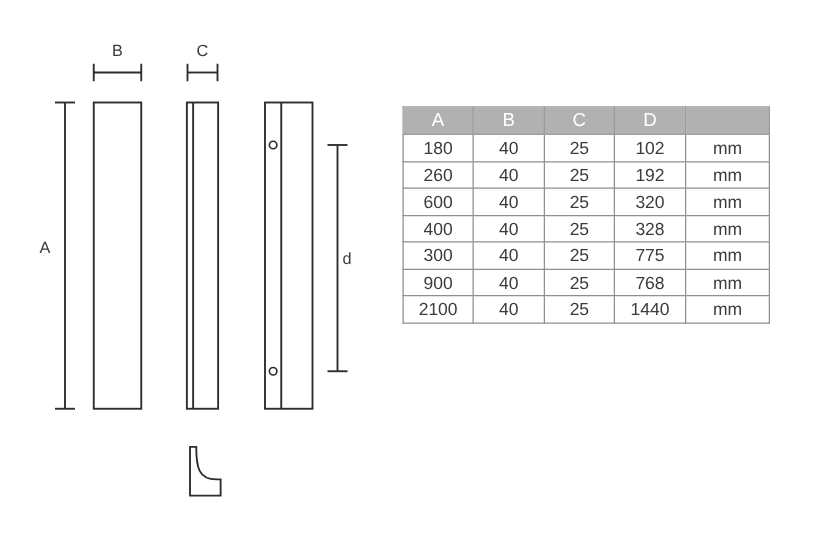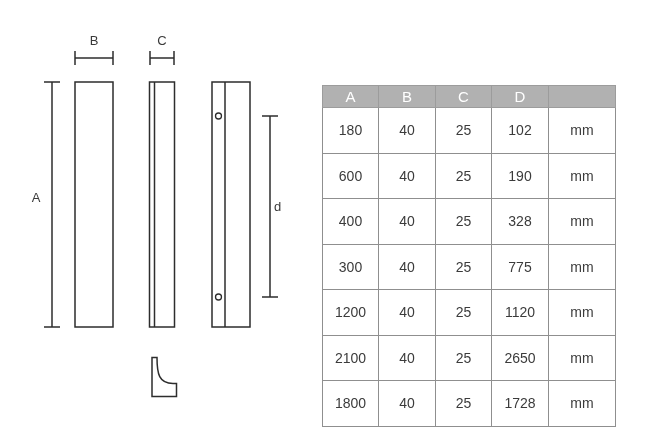--- a/index.html
+++ b/index.html
@@ -27,21 +27,21 @@
     font-size:15px;
     height:21px;
     border:1px solid #9c9c9c;
     text-align:center;
     padding:0;
   }
   .dim-table td{
     border:1px solid #8f8f8f;
     height:20.5px;
     text-align:center;
-    padding:12px;
+    padding:0;
     background:#ffffff;
   }
   svg text{
     font-family:"Liberation Sans", sans-serif;
     font-size:13px;
     fill:#3a3a3a;
   }
 </style>
 </head>
 <body>
@@ -121,57 +121,57 @@
     </thead>
     <tbody>
       <tr>
         <td>180</td>
         <td>40</td>
         <td>25</td>
         <td>102</td>
         <td>mm</td>
       </tr>
       <tr>
+        <td>260</td>
+        <td>40</td>
+        <td>25</td>
+        <td>192</td>
+        <td>mm</td>
+      </tr>
+      <tr>
         <td>600</td>
         <td>40</td>
         <td>25</td>
-        <td>190</td>
+        <td>320</td>
         <td>mm</td>
       </tr>
       <tr>
         <td>400</td>
         <td>40</td>
         <td>25</td>
         <td>328</td>
         <td>mm</td>
       </tr>
       <tr>
         <td>300</td>
         <td>40</td>
         <td>25</td>
         <td>775</td>
         <td>mm</td>
       </tr>
       <tr>
-        <td>1200</td>
+        <td>900</td>
         <td>40</td>
         <td>25</td>
-        <td>1120</td>
+        <td>768</td>
         <td>mm</td>
       </tr>
       <tr>
         <td>2100</td>
         <td>40</td>
         <td>25</td>
-        <td>2650</td>
-        <td>mm</td>
-      </tr>
-      <tr>
-        <td>1800</td>
-        <td>40</td>
-        <td>25</td>
-        <td>1728</td>
+        <td>1440</td>
         <td>mm</td>
       </tr>
     </tbody>
   </table>
 
 </div>
 
 </body></html>

